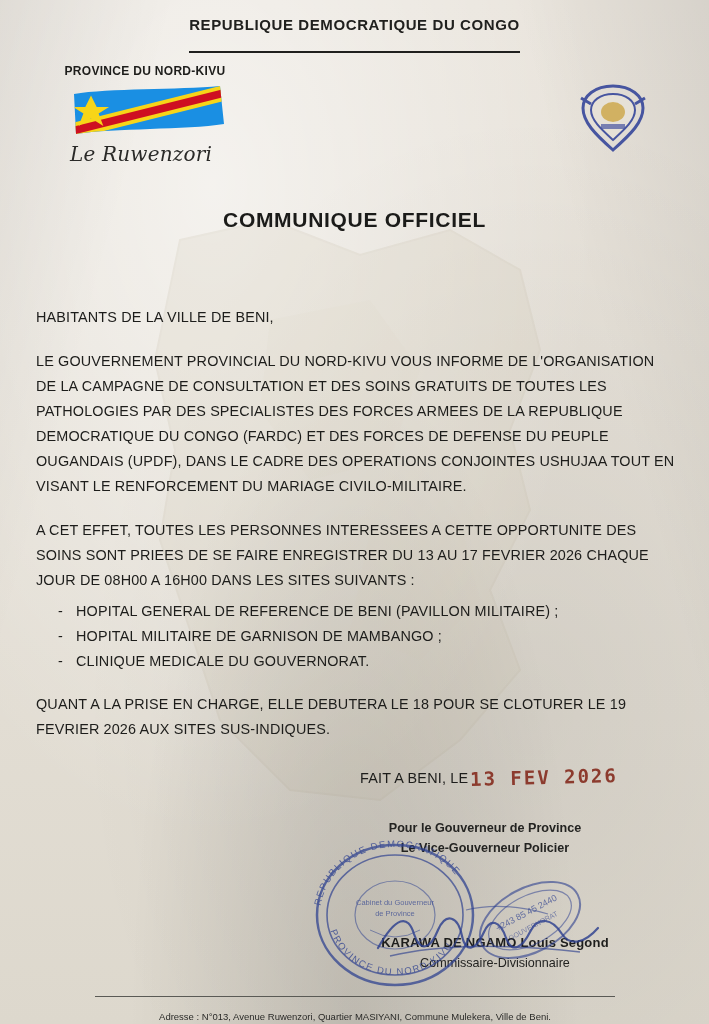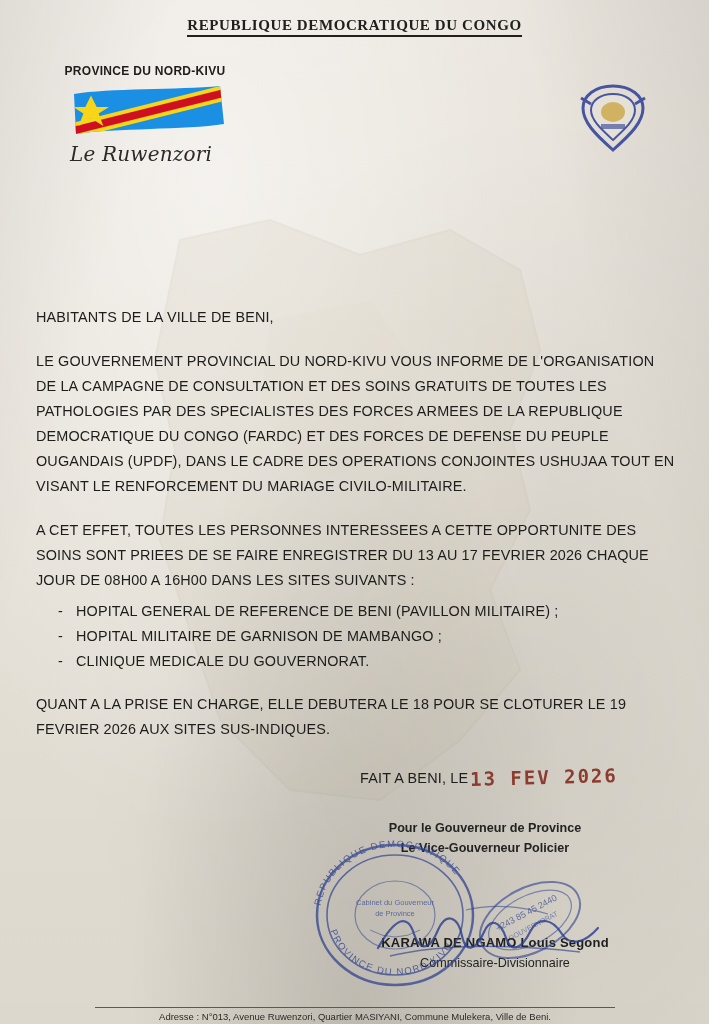--- a/index.html
+++ b/index.html
@@ -59,22 +59,21 @@
     top: 16px;
     width: 709px;
     text-align: center;
     font-size: 15px;
     font-weight: bold;
     letter-spacing: 0.6px;
     color: #20201e;
   }
   .country-title span {
     border-bottom: 2px solid #20201e;
-    padding-bottom: 2px;
-    font-family: Liberation Serif, serif;
+    padding-bottom: 18px;
   }
 
   .letterhead {
     position: absolute;
     left: 26px;
     top: 64px;
     width: 230px;
     text-align: center;
   }
   .province-line {
@@ -243,21 +242,21 @@
   .footer {
     position: absolute;
     left: 0;
     bottom: 2px;
     width: 709px;
     text-align: center;
     font-size: 9.5px;
     color: #2a2a28;
     z-index: 4;
     border-top: 1px solid #5a5a55;
-    padding-top: 3px;
+    padding-top: 14px;
     width: 520px;
     margin-left: 95px;
     overflow: hidden;
     white-space: nowrap;
   }
 </style>
 </head>
 <body>
 
 <div class="page">
@@ -297,20 +296,21 @@
     </div>
 
     <svg class="emblem" viewBox="0 0 76 72" xmlns="http://www.w3.org/2000/svg">
       <path d="M38 4 C20 4 8 14 8 26 C8 40 20 52 38 68 C56 52 68 40 68 26 C68 14 56 4 38 4 Z" fill="none" stroke="#3a4a9c" stroke-width="3"></path>
       <path d="M38 12 C25 12 16 19 16 28 C16 38 26 47 38 58 C50 47 60 38 60 28 C60 19 51 12 38 12 Z" fill="#e7e2d8" stroke="#3a4a9c" stroke-width="2"></path>
       <ellipse cx="38" cy="30" rx="12" ry="10" fill="#caa13a" opacity="0.8"></ellipse>
       <rect x="26" y="42" width="24" height="5" fill="#3a4a9c" opacity="0.7"></rect>
       <path d="M16 22 L6 16 M60 22 L70 16" stroke="#3a4a9c" stroke-width="3"></path>
     </svg>
 
+    <div class="doc-title">COMMUNIQUE OFFICIEL</div>
 
     <div class="body-text">
       <p>HABITANTS DE LA VILLE DE BENI,</p>
       <p>LE GOUVERNEMENT PROVINCIAL DU NORD-KIVU VOUS INFORME DE L'ORGANISATION DE LA CAMPAGNE DE CONSULTATION ET DES SOINS GRATUITS DE TOUTES LES PATHOLOGIES PAR DES SPECIALISTES DES FORCES ARMEES DE LA REPUBLIQUE DEMOCRATIQUE DU CONGO (FARDC) ET DES FORCES DE DEFENSE DU PEUPLE OUGANDAIS (UPDF), DANS LE CADRE DES OPERATIONS CONJOINTES USHUJAA TOUT EN VISANT LE RENFORCEMENT DU MARIAGE CIVILO-MILITAIRE.</p>
       <p class="tight">A CET EFFET, TOUTES LES PERSONNES INTERESSEES A CETTE OPPORTUNITE DES SOINS SONT PRIEES DE SE FAIRE ENREGISTRER DU 13 AU 17 FEVRIER 2026 CHAQUE JOUR DE 08H00 A 16H00 DANS LES SITES SUIVANTS :</p>
       <ul class="site-list">
         <li>HOPITAL GENERAL DE REFERENCE DE BENI (PAVILLON MILITAIRE) ;</li>
         <li>HOPITAL MILITAIRE DE GARNISON DE MAMBANGO ;</li>
         <li>CLINIQUE MEDICALE DU GOUVERNORAT.</li>
       </ul>

